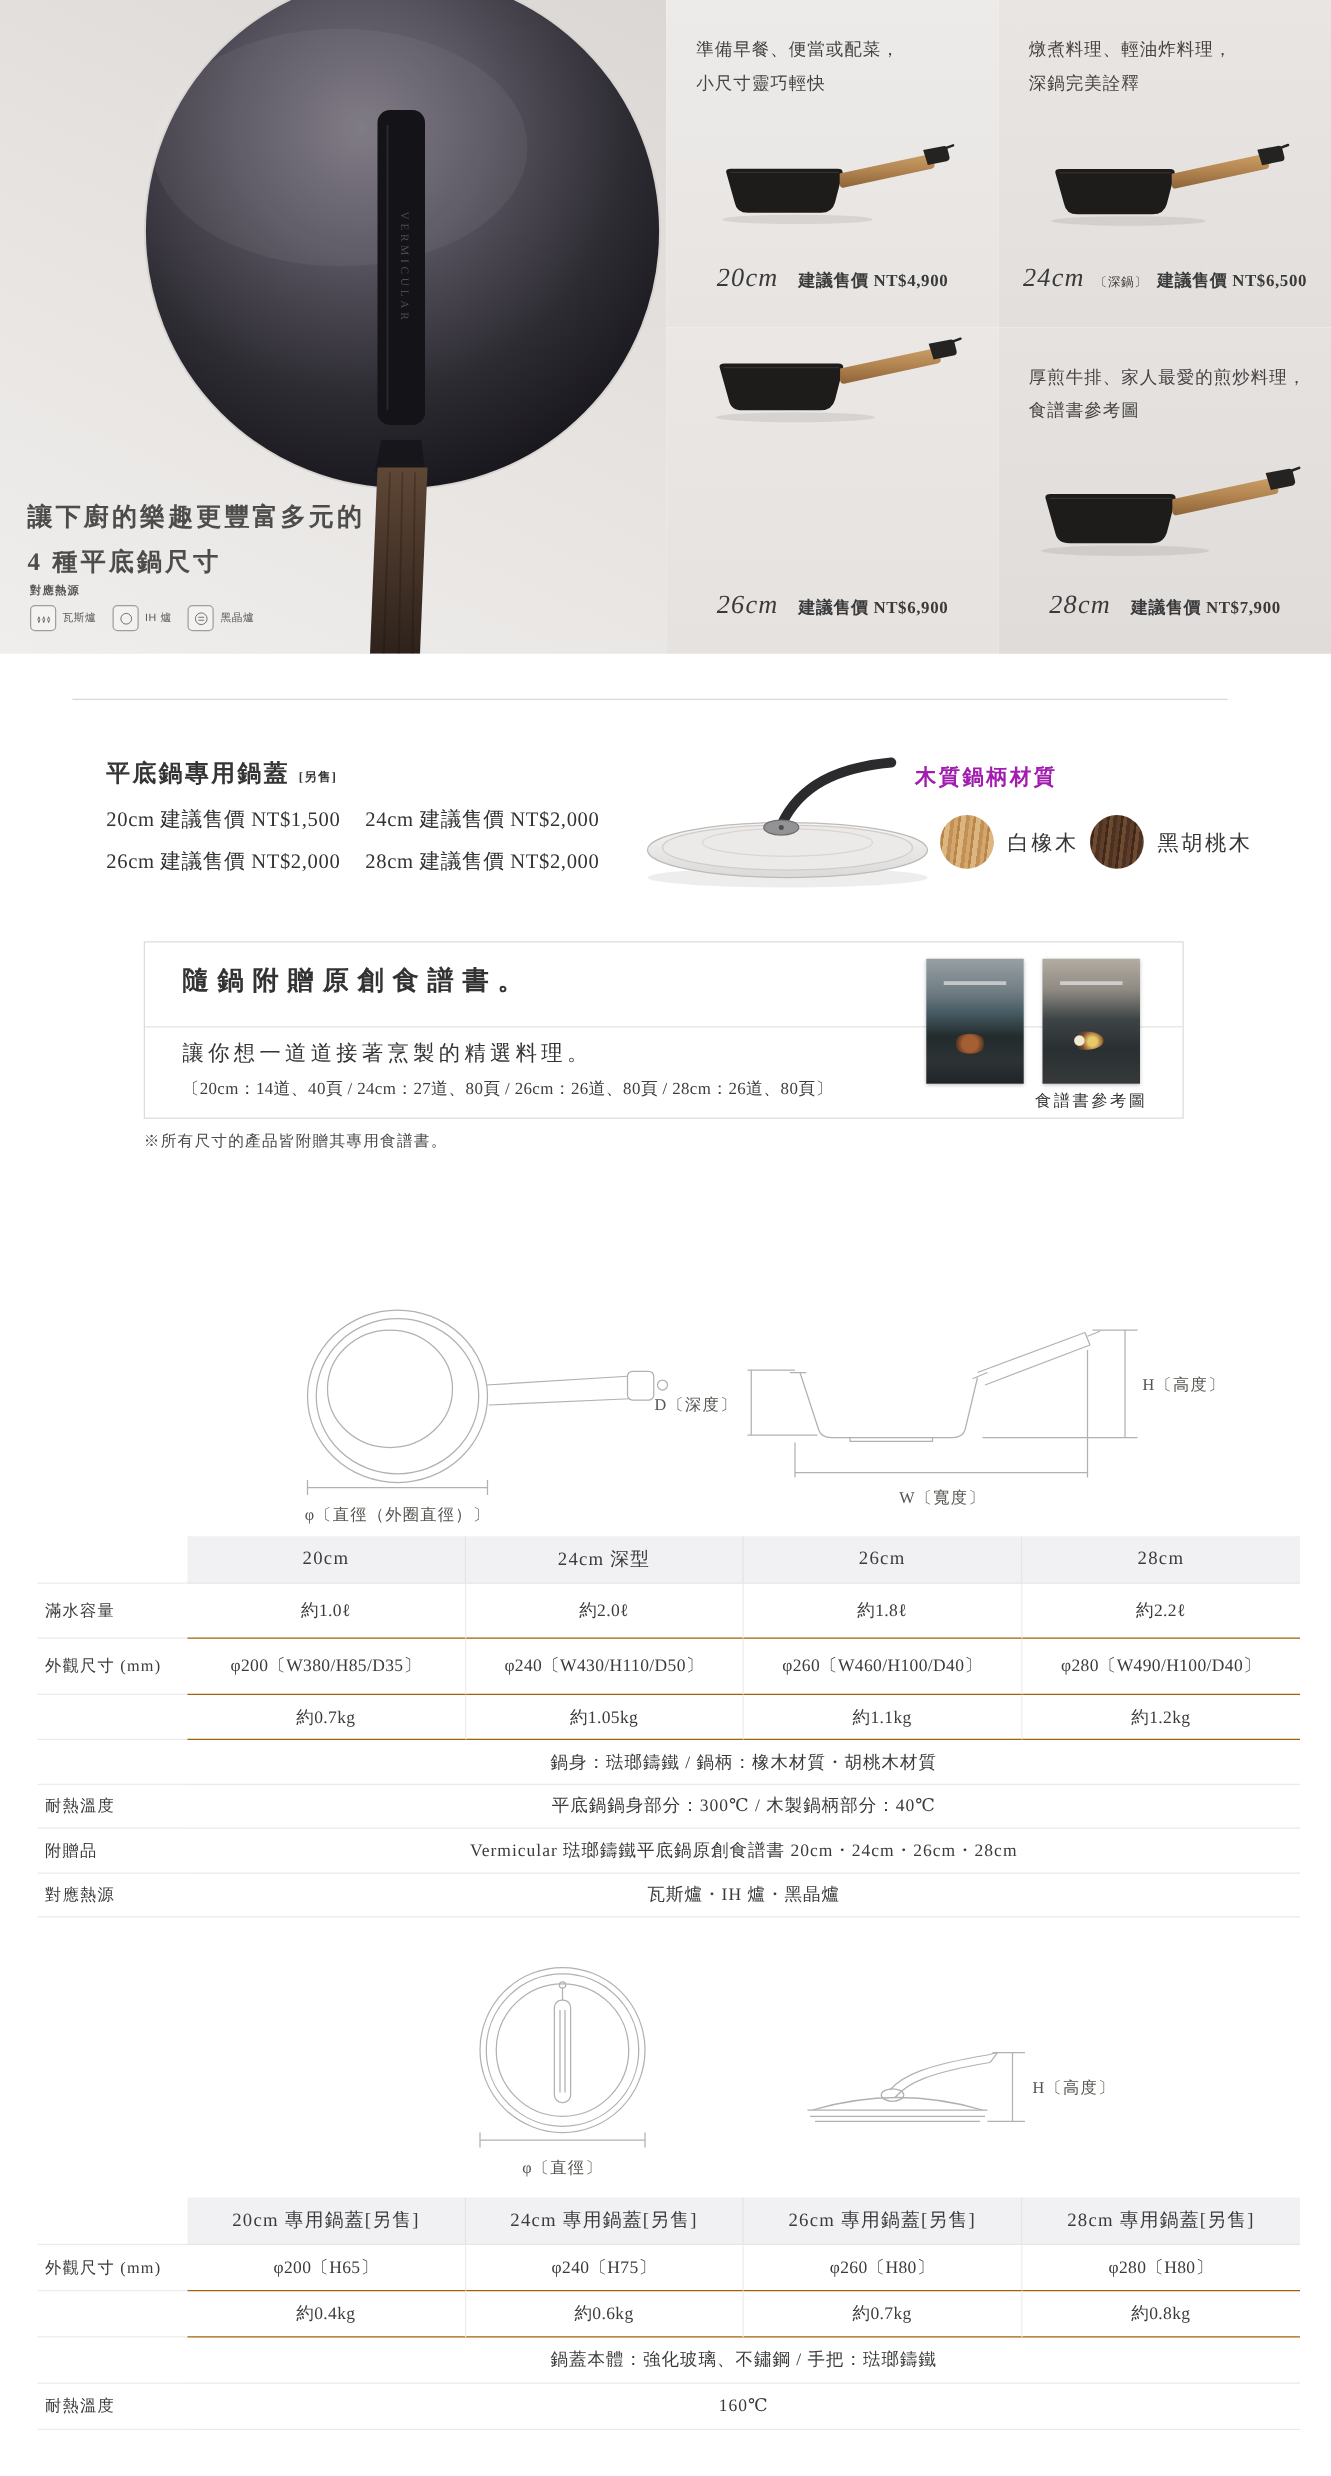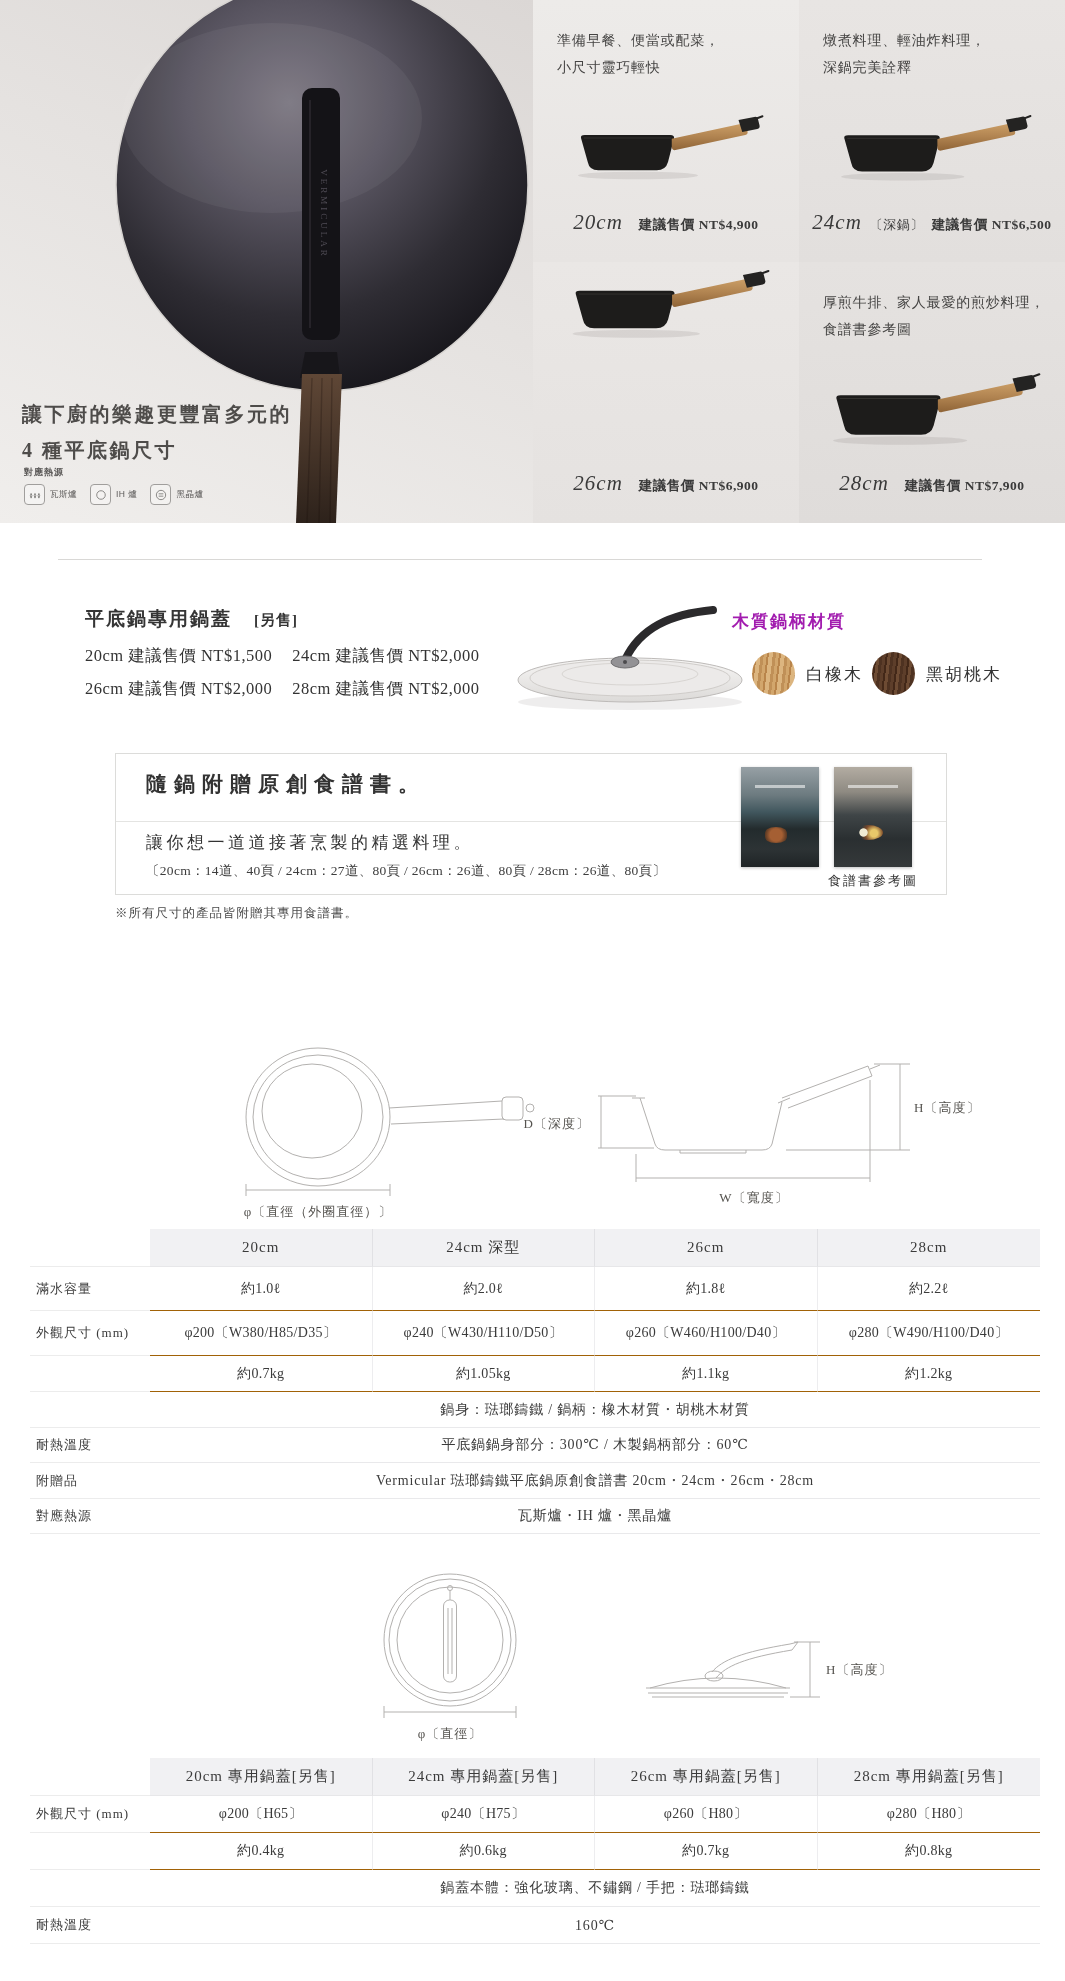--- a/index.html
+++ b/index.html
@@ -23,28 +23,28 @@
     grid-template-columns:1fr 1fr;grid-template-rows:1fr 1fr;gap:0;background:#fff}
   .card{display:flex;flex-direction:column;align-items:center;justify-content:space-between}
   .card.c1{background:linear-gradient(180deg,#edebe9,#e7e4e2)}
   .card.c2{background:linear-gradient(180deg,#e8e5e3,#e2dfdd)}
   .card.c3{background:linear-gradient(180deg,#eae7e5,#e5e2e0)}
   .card.c4{background:linear-gradient(180deg,#e5e2e0,#dfdcda)}
   .card-desc{align-self:flex-start;padding:27px 0 0 24px;font-size:14px;letter-spacing:0.8px;line-height:1.95;color:#454443}
   .card-pan{display:block}
   .card-price{display:flex;align-items:baseline;gap:8px;margin-bottom:27px;color:#3a3a3a;white-space:nowrap}
   .price-size{font-size:21px;font-style:italic;letter-spacing:1px}
-  .price-note{font-size:13px;letter-spacing:0.5px}
+  .price-note{font-size:10px;letter-spacing:0.5px}
   .price-label{font-size:13.5px;font-weight:700;letter-spacing:0.5px}
 
   .divider{position:absolute;left:58px;top:559px;width:924px;height:1px;background:#d9d8d6}
 
   
   .lid-title{position:absolute;left:85px;top:606px;font-size:19px;font-weight:700;letter-spacing:2px;color:#353535}
-  .lid-title .nt{font-size:15px;font-weight:700;margin-left:22px;letter-spacing:1px}
+  .lid-title .nt{font-size:10px;font-weight:700;margin-left:7px;letter-spacing:1px}
   .lid-line{position:absolute;left:85px;display:flex;gap:20px;font-size:16.5px;letter-spacing:0.5px;color:#333;white-space:nowrap}
   .wood-title{position:absolute;left:732px;top:610px;font-size:17px;font-weight:700;letter-spacing:2px;color:#a21caf}
   .swatch{position:absolute;width:43px;height:43px;border-radius:50%}
   .swatch.oak{background:repeating-linear-gradient(97deg,#d2a66c 0 3px,#b9854b 3px 5px,#dcb57f 5px 9px,#c09057 9px 12px)}
   .swatch.walnut{background:repeating-linear-gradient(97deg,#5d3e2a 0 3px,#432818 3px 5px,#6d4b33 5px 8px,#4e3221 8px 11px)}
   .swatch-label{position:absolute;font-size:17px;letter-spacing:2px;color:#353535}
 
   
   .recipe-box{position:absolute;left:115px;top:753px;width:832px;height:142px;border:1px solid #dcdcda;background:#fff}
   .recipe-title{position:absolute;left:30px;top:16px;font-size:21px;font-weight:700;letter-spacing:7px;color:#333}
@@ -301,21 +301,21 @@
     <div class="t-label"></div>
     <div class="t-cell">約0.7kg</div>
     <div class="t-cell">約1.05kg</div>
     <div class="t-cell">約1.1kg</div>
     <div class="t-cell nr">約1.2kg</div>
 
     <div class="t-label"></div>
     <div class="t-merge">鍋身：琺瑯鑄鐵 / 鍋柄：橡木材質・胡桃木材質</div>
 
     <div class="t-label">耐熱溫度</div>
-    <div class="t-merge">平底鍋鍋身部分：300℃ / 木製鍋柄部分：60℃</div>
+    <div class="t-merge">平底鍋鍋身部分：300℃ / 木製鍋柄部分：40℃</div>
 
     <div class="t-label">附贈品</div>
     <div class="t-merge">Vermicular 琺瑯鑄鐵平底鍋原創食譜書 20cm・24cm・26cm・28cm</div>
 
     <div class="t-label">對應熱源</div>
     <div class="t-merge">瓦斯爐・IH 爐・黑晶爐</div>
   </div>
 
   <svg class="abs diagram" style="left:250px;top:1560px" width="700" height="188" viewBox="0 0 700 188">
     <ellipse cx="200" cy="80" rx="66" ry="66"></ellipse>

